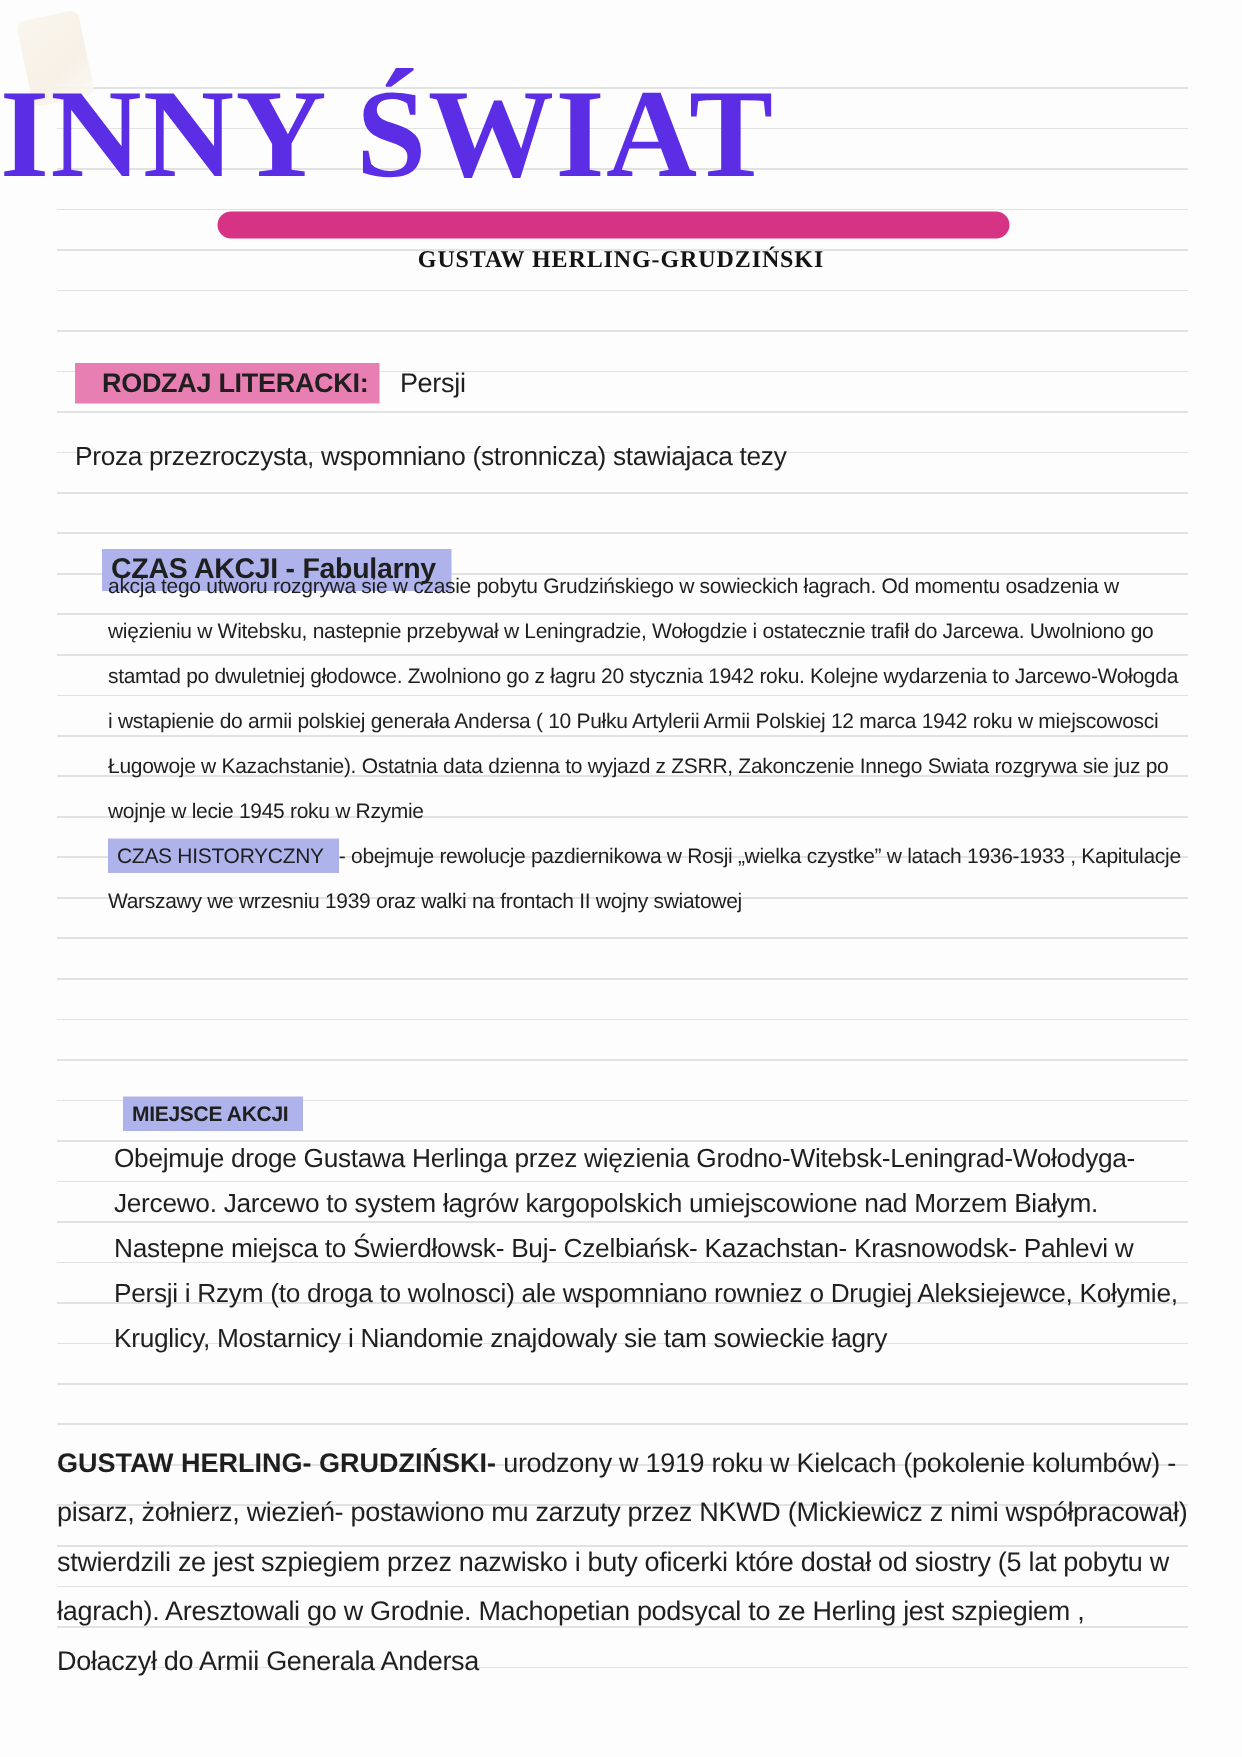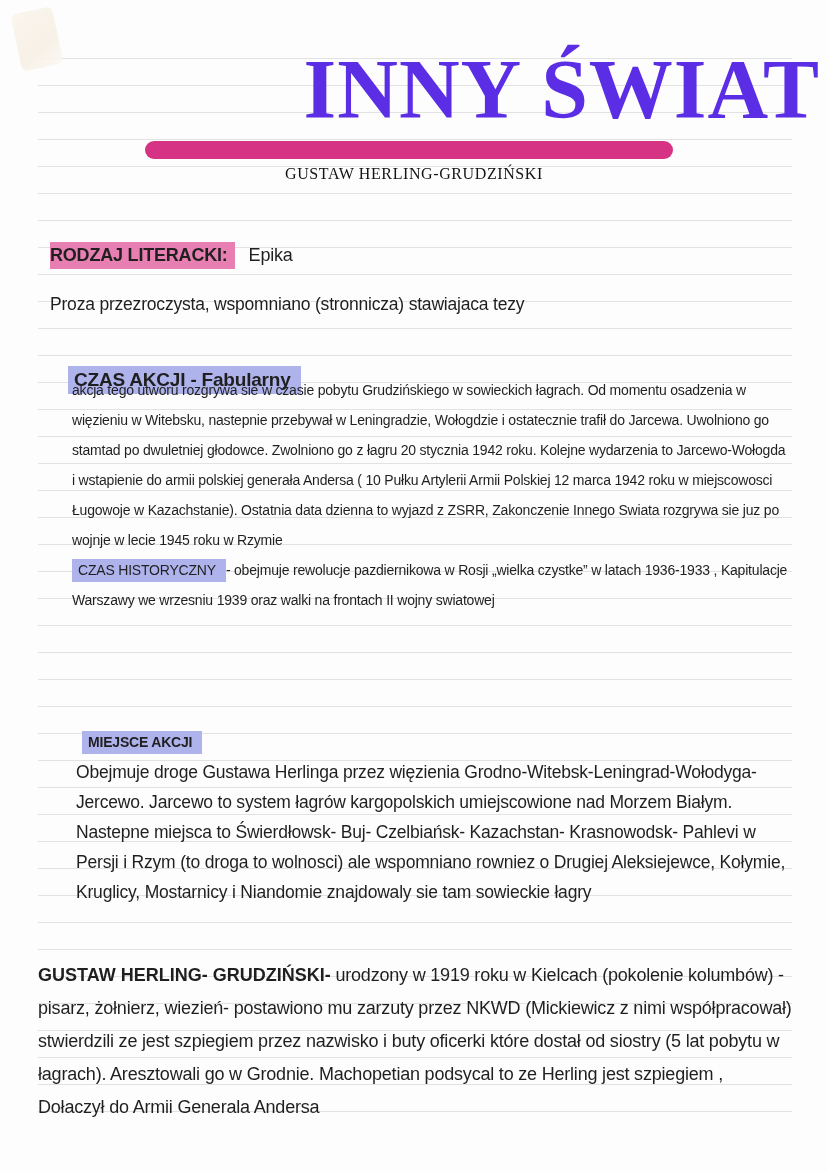--- a/index.html
+++ b/index.html
@@ -27,46 +27,46 @@
   .corner-sticker{
     position:absolute;left:16px;top:10px;width:42px;height:58px;
     background:linear-gradient(150deg,#faf5ec 0%,#f6efe4 60%,#fbf8f2 100%);
     border-radius:6px;
     transform:rotate(-12deg);
     opacity:.9;
   }
   .title{
     position:absolute;left:0;top:42px;width:820px;
     margin:0;
-    text-align:right;
+    text-align:left;
     font-family:"Liberation Serif", serif;
     font-weight:bold;
     font-size:84px;
     letter-spacing:1px;
     color:var(--title_text,#5b2ee6);
     line-height:96px;
   }
   .title-underline{
     position:absolute;left:145px;top:141px;width:528px;height:18px;
     background:var(--underline_bar,#d63384);
     border-radius:9px;
   }
   .subtitle{
     position:absolute;left:0;top:165px;width:828px;
     text-align:center;
     font-family:"Liberation Serif", serif;
-    font-weight:normal;
+    font-weight:bold;
     font-size:16px;
     letter-spacing:0.6px;
     color:#141414;
   }
   .hand{font-family:"Liberation Sans", sans-serif;letter-spacing:-0.2px;color:#1f1f1f;}
   .hl-pink{
     background:var(--pink_highlight,#e87fb2);
-    padding:3px 7px 4px 0;
+    padding:3px 7px 4px 18px;
   }
   .hl-purple{
     background:var(--purple_highlight,#afb3ec);
     padding:3px 10px 4px 6px;
     margin-top:48px;
   }
   .rodzaj-row{
     position:absolute;left:50px;top:241px;
     font-size:18px;font-weight:bold;line-height:28px;
   }
@@ -106,21 +106,21 @@
   <div class="ruled-lines"></div>
 
   <div class="corner-sticker"></div>
 
   <h1 class="title">INNY ŚWIAT</h1>
 
   <div class="title-underline"></div>
 
   <div class="subtitle">GUSTAW HERLING-GRUDZIŃSKI</div>
 
-  <div class="rodzaj-row hand"><span class="hl-pink">RODZAJ LITERACKI:</span><span class="value">Epika</span></div>
+  <div class="rodzaj-row hand"><span class="hl-pink">RODZAJ LITERACKI:</span><span class="value">Persji</span></div>
 
   <div class="rodzaj-note hand">Proza przezroczysta, wspomniano (stronnicza) stawiajaca tezy</div>
 
   <div class="heading-czas hand"><span class="hl-purple">CZAS AKCJI - Fabularny</span></div>
 
   <div class="czas-body hand">
     <p>akcja tego utworu rozgrywa sie w czasie pobytu Grudzińskiego w sowieckich łagrach. Od momentu osadzenia w więzieniu w Witebsku, nastepnie przebywał w Leningradzie, Wołogdzie i ostatecznie trafił do Jarcewa. Uwolniono go stamtad po dwuletniej głodowce. Zwolniono go z łagru 20 stycznia 1942 roku. Kolejne wydarzenia to Jarcewo-Wołogda i wstapienie do armii polskiej generała Andersa ( 10 Pułku Artylerii Armii Polskiej 12 marca 1942 roku w miejscowosci Ługowoje w Kazachstanie). Ostatnia data dzienna to wyjazd z ZSRR, Zakonczenie Innego Swiata rozgrywa sie juz po wojnje w lecie 1945 roku w Rzymie</p>
     <p><span class="hl-purple">CZAS HISTORYCZNY</span><span>- obejmuje rewolucje pazdiernikowa w Rosji „wielka czystke” w latach 1936-1933 , Kapitulacje Warszawy we wrzesniu 1939 oraz walki na frontach II wojny swiatowej</span></p>
   </div>
 

